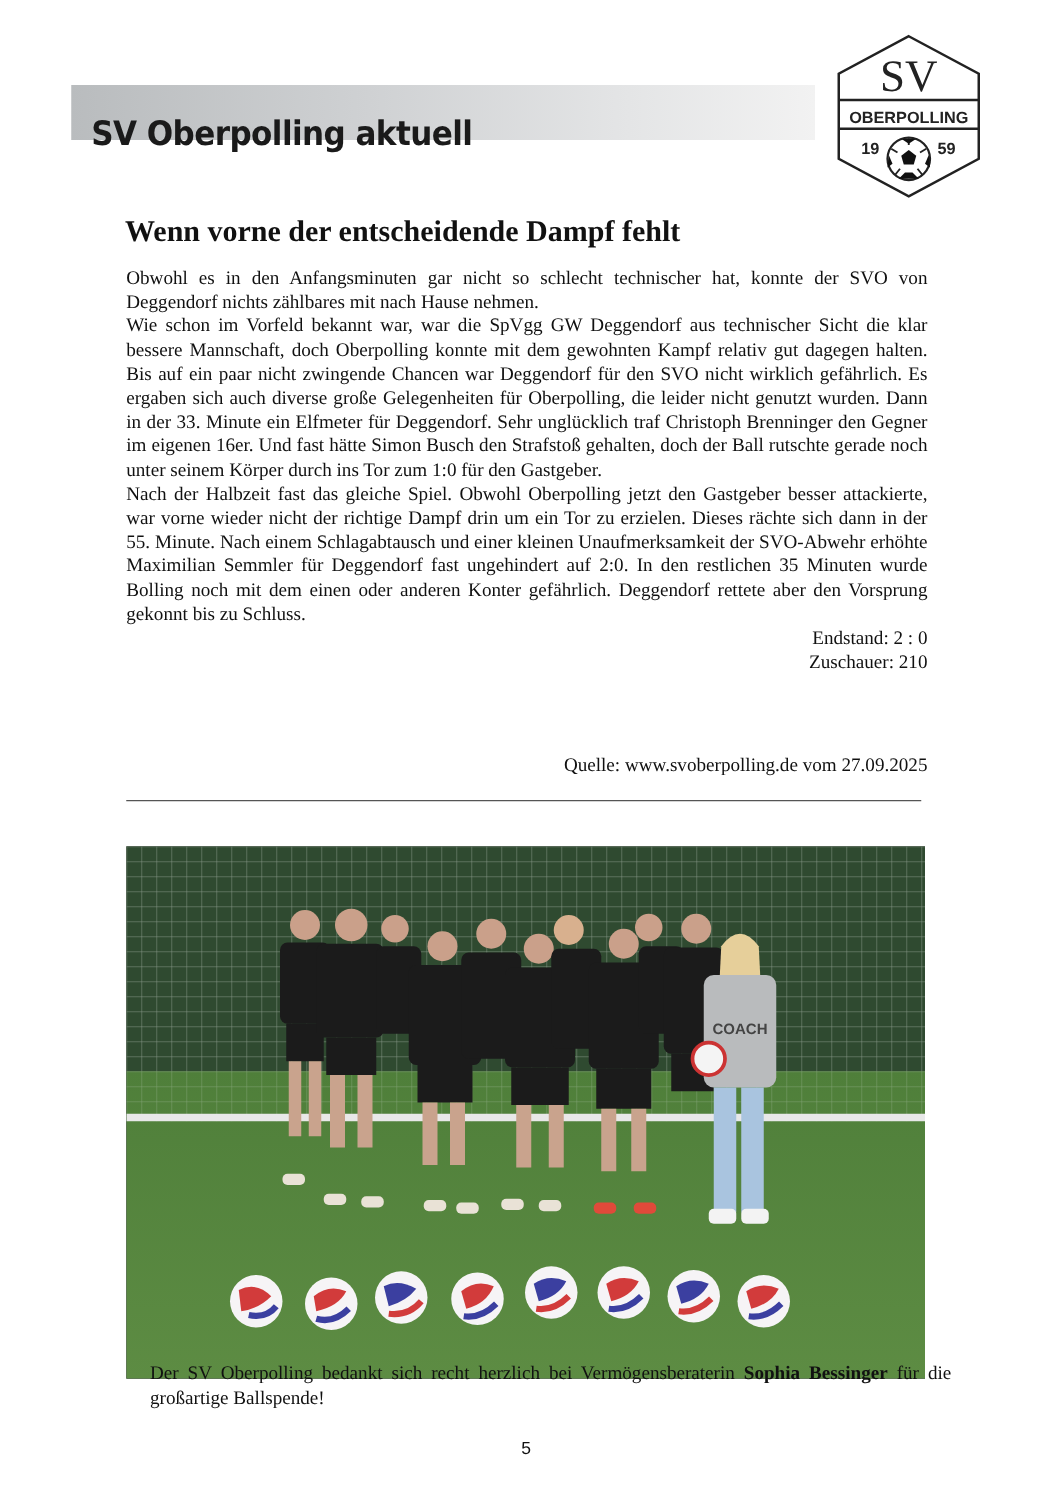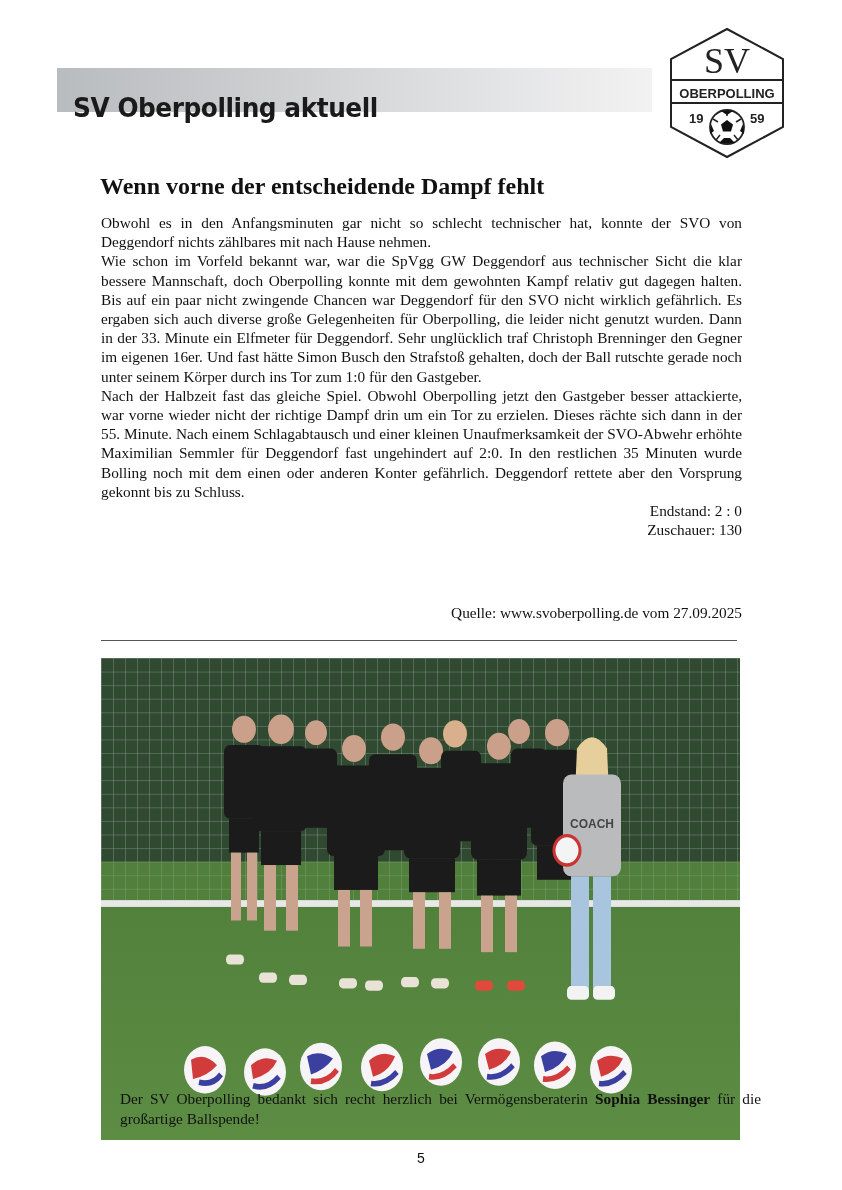--- a/index.html
+++ b/index.html
@@ -33,21 +33,21 @@
   .plain-line { text-align: right; }
   .source {
     position: absolute; left: 101px; top: 604px; width: 641px; text-align: right;
     font-size: 15.3px;
   }
   .divider {
     position: absolute; left: 101px; top: 640px; width: 636px; height: 1px; background: #555;
   }
 
   .photo {
-    position: absolute; left: 101px; top: 658px; width: 639px; height: 482px; overflow: hidden;
+    position: absolute; left: 101px; top: 677px; width: 639px; height: 426px; overflow: hidden;
     background: #2b3a2b;
   }
   .photo svg { width: 100%; height: 100%; display: block; }
 
   .caption {
     position: absolute; left: 101px; top: 1089px; width: 641px;
     font-size: 15.3px; line-height: 19.5px; text-align: justify; text-align-last: left; margin-left: 19px;
   }
   .caption b { font-weight: bold; }
 
@@ -83,21 +83,21 @@
   </svg>
 </div>
 
 <h1 class="article-title">Wenn vorne der entscheidende Dampf fehlt</h1>
 
 <div class="body-text">
   <p class="last-line-left">Obwohl es in den Anfangsminuten gar nicht so schlecht technischer hat, konnte der SVO von Deggendorf nichts zählbares mit nach Hause nehmen.</p>
   <p class="last-line-left">Wie schon im Vorfeld bekannt war, war die SpVgg GW Deggendorf aus technischer Sicht die klar bessere Mannschaft, doch Oberpolling konnte mit dem gewohnten Kampf relativ gut dagegen halten. Bis auf ein paar nicht zwingende Chancen war Deggendorf für den SVO nicht wirklich gefährlich. Es ergaben sich auch diverse große Gelegenheiten für Oberpolling, die leider nicht genutzt wurden. Dann in der 33. Minute ein Elfmeter für Deggendorf. Sehr unglücklich traf Christoph Brenninger den Gegner im eigenen 16er. Und fast hätte Simon Busch den Strafstoß gehalten, doch der Ball rutschte gerade noch unter seinem Körper durch ins Tor zum 1:0 für den Gastgeber.</p>
   <p class="last-line-left">Nach der Halbzeit fast das gleiche Spiel. Obwohl Oberpolling jetzt den Gastgeber besser attackierte, war vorne wieder nicht der richtige Dampf drin um ein Tor zu erzielen. Dieses rächte sich dann in der 55. Minute. Nach einem Schlagabtausch und einer kleinen Unaufmerksamkeit der SVO-Abwehr erhöhte Maximilian Semmler für Deggendorf fast ungehindert auf 2:0. In den restlichen 35 Minuten wurde Bolling noch mit dem einen oder anderen Konter gefährlich. Deggendorf rettete aber den Vorsprung gekonnt bis zu Schluss.</p>
   <div class="plain-line">Endstand: 2 : 0</div>
-  <div class="plain-line">Zuschauer: 130</div>
+  <div class="plain-line">Zuschauer: 210</div>
 </div>
 
 <div class="source">Quelle: www.svoberpolling.de vom 27.09.2025</div>
 <div class="divider"></div>
 
 <div class="photo">
   <svg viewBox="0 0 639 426" preserveAspectRatio="none" xmlns="http://www.w3.org/2000/svg">
     <defs>
       <pattern id="net" width="12" height="12" patternUnits="userSpaceOnUse">
         <path d="M0,0 L12,0 M0,0 L0,12" stroke="#cfd6cf" stroke-width="0.8" opacity="0.55"></path>

